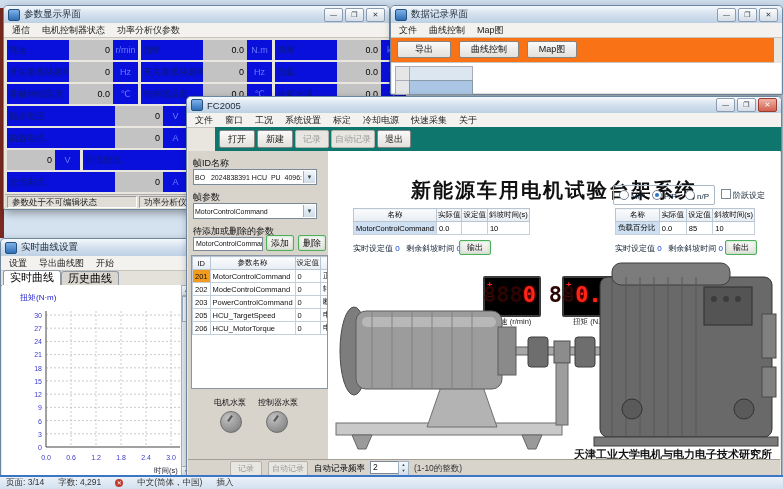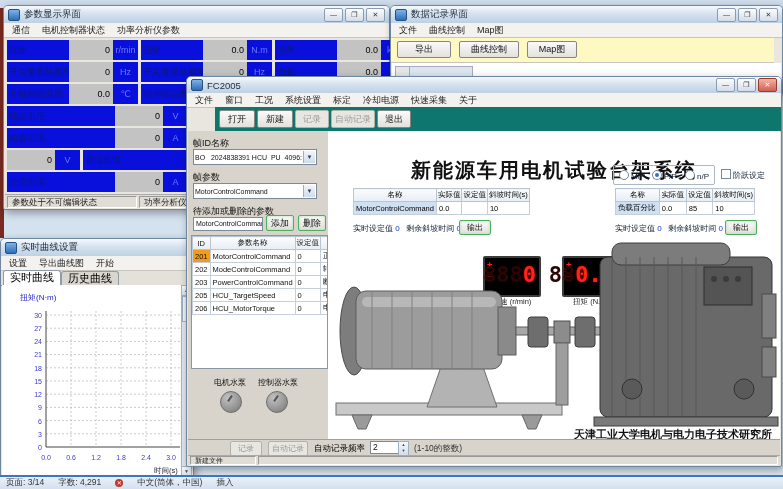--- a/index.html
+++ b/index.html
@@ -246,21 +246,21 @@
       <span class="wbtn min"></span>
       <span class="wbtn max"></span>
       <span class="wbtn">✕</span>
     </span>
   </div>
   <div class="menubar">
     <span>文件</span>
     <span>曲线控制</span>
     <span>Map图</span>
   </div>
-  <div class="abs" style="left:0;top:32px;right:8px;height:24px;background:#fef9c3;border-bottom:1px solid #c8c5be;">
+  <div class="abs" style="left:0;top:32px;right:8px;height:24px;background:#f97316;border-bottom:1px solid #c8c5be;">
     <span class="btn" style="position:absolute;left:6px;top:3px;width:52px;height:15px;line-height:15px;">导出</span>
     <span class="btn" style="position:absolute;left:68px;top:3px;width:58px;height:15px;line-height:15px;">曲线控制</span>
     <span class="btn" style="position:absolute;left:136px;top:3px;width:48px;height:15px;line-height:15px;">Map图</span>
   </div>
   <div class="abs" style="left:1px;top:57px;right:1px;bottom:1px;background:#fff;">
     <div class="abs" style="left:3px;top:3px;width:13px;height:13px;background:#e6e6e6;border:1px solid #aab;"></div>
     <div class="abs" style="left:17px;top:3px;width:62px;height:13px;background:#dce6f0;border:1px solid #aab;"></div>
     <div class="abs" style="left:3px;top:17px;width:13px;height:13px;background:#e6e6e6;border:1px solid #aab;"></div>
     <div class="abs" style="left:17px;top:17px;width:62px;height:13px;background:#aac6e4;border:1px solid #89a;"></div>
   </div>
@@ -332,21 +332,21 @@
       <text x="152" y="188" font-size="7.5" fill="#223">时间(s)</text>
     </svg>
     <div class="vsb" style="right:0;top:0;bottom:0;">
       <div class="ar">▲</div>
       <div class="thumb"></div>
       <div class="ar dn">▼</div>
     </div>
   </div>
 </div>
 
-<div class="win" style="left:186px;top:76px;width:594px;height:389px;">
+<div class="win" style="left:186px;top:96px;width:594px;height:389px;">
   <div class="titlebar" style="height:16px;">
     <span class="appicon"></span>
     <span class="nowrap">FC2005</span>
     <span class="wbtns">
       <span class="wbtn min"></span>
       <span class="wbtn max"></span>
       <span class="wbtn close"></span>
     </span>
   </div>
   <div class="menubar">

